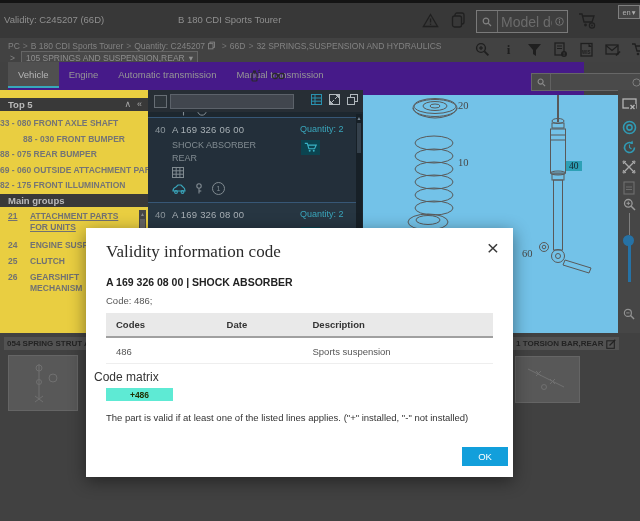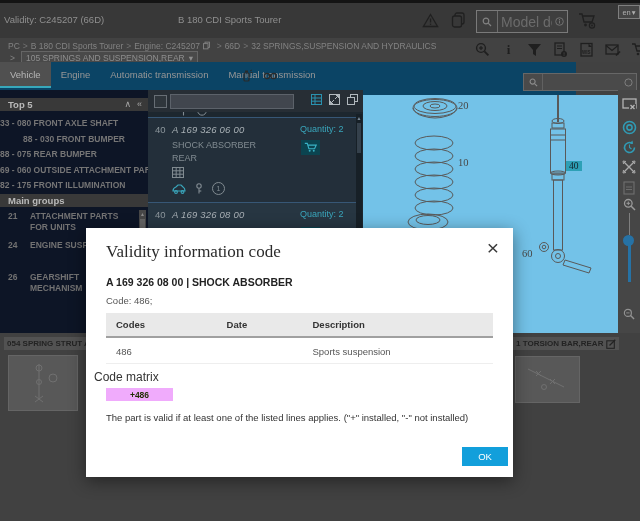--- a/index.html
+++ b/index.html
@@ -28,31 +28,31 @@
   #bc1{top:3px;left:8px;font-size:8.5px;color:#8e8e8e;white-space:nowrap;}
   #bc1 .sep{margin:0 3px;color:#7d7d7d;}
   #bc2{top:13px;left:10px;font-size:8.5px;color:#8e8e8e;display:flex;align-items:center;}
   #bc2 .chip{margin-left:6px;border:1px solid #6e6e6e;background:#505050;color:#9a9a9a;
              padding:0px 4px;display:flex;align-items:center;gap:4px;height:11px;}
   #bc-icons{top:3px;left:474px;display:flex;gap:9px;align-items:center;}
   #bc-icons .bci{width:17px;height:17px;display:flex;align-items:center;justify-content:center;}
   .glyph-i{font-family:"Liberation Serif",serif;font-weight:bold;font-size:13px;color:#222;}
 
   
-  #tabs{top:62px;left:0;width:576px;height:33px;background:#0c4a6e;}
+  #tabs{top:62px;left:8px;width:576px;height:33px;background:#4c1d95;}
   .tab{height:26px;line-height:26px;padding:0 10px;font-size:9.5px;color:#a3a3a3;float:left;}
   .tab.active{background:#575757;color:#c4c4c4;box-shadow:inset 0 -2px 0 #3cb7cd;}
   #tab-extra{top:7px;left:240px;display:flex;gap:10px;}
   #panel-search{top:11px;left:523px;width:112px;height:16px;border:1px solid #707070;background:#515151;
                 display:flex;align-items:center;}
   #panel-search .cell{width:18px;height:100%;border-right:1px solid #6a6a6a;display:flex;align-items:center;justify-content:center;}
   #panel-search input{flex:1;min-width:0;border:0;background:transparent;outline:none;font-size:8px;color:#999;}
 
   
-  #sidebar{top:90px;left:0;width:148px;height:243px;background:#0f172a;}
+  #sidebar{top:90px;left:0;width:148px;height:243px;background:#fde047;}
   #top5bar,#mgbar{left:0;width:148px;height:13px;background:#3e3e3e;color:#c9c9c9;
      font-size:9.5px;font-weight:bold;line-height:13px;padding-left:8px;box-sizing:border-box;}
   #top5bar{top:8px;}  #mgbar{top:104px;}
   .barbtns{position:absolute;right:6px;top:0;color:#b3b3b3;font-size:9px;display:flex;gap:6px;font-weight:normal;}
   .t5item{left:0;width:148px;height:15.5px;line-height:15.5px;font-size:8.5px;font-weight:bold;
           color:#7f7f7f;padding-left:0;box-sizing:border-box;white-space:nowrap;overflow:hidden;}
   .grp{left:0;width:136px;font-size:8.5px;font-weight:bold;color:#7c7c7c;display:flex;}
   .grp .num{width:22px;padding-left:8px;flex:none;}
   .grp .lbl{width:100px;line-height:10.5px;}
   #side-scroll{right:2px;top:120px;width:7px;height:72px;background:#4e4e4e;}
@@ -64,21 +64,21 @@
   #parts-hdr{top:0;left:0;width:215px;height:22px;background:#2b323a;}
   #pcheck{top:5px;left:6px;width:11px;height:11px;border:1px solid #70787f;background:#343b42;}
   #pfilter{top:4px;left:22px;width:116px;height:13px;background:#474d55;border:1px solid #646b73;
            outline:none;color:#aab;font-size:8px;padding:0 3px;}
   #phicons{top:4px;right:5px;display:flex;gap:7px;align-items:center;}
   #peek{top:22px;left:0;width:215px;height:5px;overflow:hidden;}
   .pitem{left:0;width:209px;border-top:1px solid #3c5f80;}
   #pitem1{top:27px;height:85px;background:#26343f;}
   #pitem2{top:112px;height:131px;background:#2b3b48;}
   .ppos{position:absolute;left:7px;top:6px;font-size:9.5px;color:#98a2a9;}
-  .pnum{position:absolute;left:24px;top:6px;font-size:9.5px;color:#b7bfc5;letter-spacing:.2px;font-style:italic;}
+  .pnum{position:absolute;left:24px;top:6px;font-size:9.5px;color:#b7bfc5;letter-spacing:.2px;}
   .pname1{position:absolute;left:24px;top:22px;font-size:9px;color:#8d979e;}
   .pname2{position:absolute;left:24px;top:35px;font-size:9px;color:#8d979e;}
   .pqty{position:absolute;left:152px;top:6px;font-size:9px;color:#3fb4cc;}
   .cartbtn{position:absolute;left:153px;top:22px;width:19px;height:15px;background:#0d4a57;
            display:flex;align-items:center;justify-content:center;}
   .pmx{position:absolute;left:24px;top:49px;}
   .picons{position:absolute;left:24px;top:64px;display:flex;gap:9px;align-items:center;}
   .c1{width:11px;height:11px;border:1px solid #8d979e;border-radius:50%;color:#8d979e;
       font-size:7px;display:flex;align-items:center;justify-content:center;}
   #parts-scroll{top:24px;right:1px;width:6px;height:217px;background:#1a232b;}
@@ -110,21 +110,21 @@
   #m-title{top:14px;left:20px;font-family:"Liberation Serif",serif;font-size:17px;color:#2b2b2b;}
   #m-close{top:10px;right:14px;font-size:21px;color:#3a3a3a;line-height:20px;cursor:pointer;}
   #m-part{top:48px;left:20px;font-size:10.5px;font-weight:bold;color:#222;}
   #m-code{top:67px;left:20px;font-size:9.5px;color:#555;}
   #m-table{top:85px;left:20px;width:387px;border-collapse:collapse;font-size:9.5px;}
   #m-table th{background:#e9e9e9;border-bottom:2px solid #a0a0a0;color:#333;text-align:left;
       font-size:9.5px;padding:6px 10px;height:10px;}
   #m-table td{color:#555;padding:8px 10px 6px;border-bottom:1px solid #eee;}
   .colA{width:107px;} .colB{width:78px;} .colC{width:202px;}
   #m-matrix-label{top:142px;left:8px;font-size:12px;color:#333;}
-  #m-badge{top:160px;left:20px;width:67px;height:13px;background:#f0abfc;color:#1f2e00;
+  #m-badge{top:160px;left:20px;width:67px;height:13px;background:#5eead4;color:#1f2e00;
       font-size:8.5px;font-weight:bold;display:flex;align-items:center;justify-content:center;}
   #m-note{top:184px;left:20px;width:392px;font-size:9.5px;color:#333;}
   #m-ok{top:219px;left:376px;width:46px;height:19px;background:#129fdb;color:#fff;
       font-size:9.5px;display:flex;align-items:center;justify-content:center;cursor:pointer;}
 </style>
 </head>
 <body>
 
 <div id="app">
 
@@ -175,21 +175,21 @@
     </div>
 
     <div id="lang" class="abs">
       <span>en</span>
         <span>▾</span>
     </div>
   </div>
 
   <div id="bcbar" class="abs">
     <div id="bc1" class="abs">
-      <span>PC</span><span class="sep">&gt;</span><span>B 180 CDI Sports Tourer</span><span class="sep">&gt;</span><span>Engine: C245207</span>
+      <span>PC</span><span class="sep">&gt;</span><span>B 180 CDI Sports Tourer</span><span class="sep">&gt;</span><span>Quantity: C245207</span>
       <svg width="9" height="9" viewBox="0 0 12 12" style="display:inline;vertical-align:-1px">
           <rect x="4" y="1.5" width="6" height="7" fill="none" stroke="#8e8e8e" stroke-width="1.2"></rect>
           <rect x="2" y="3.5" width="6" height="7" fill="#484848" stroke="#8e8e8e" stroke-width="1.2"></rect>
         </svg>
       <span class="sep">&gt;</span><span>66D</span><span class="sep">&gt;</span><span>32 SPRINGS,SUSPENSION AND HYDRAULICS</span>
     </div>
     <div id="bc2" class="abs">
       <span>&gt;</span>
       <span class="chip">
         <span>105 SPRINGS AND SUSPENSION,REAR</span>
@@ -296,27 +296,31 @@
     </div>
     <div class="abs t5item" style="top:26px;">33 - 080 FRONT AXLE SHAFT</div>
     <div class="abs t5item" style="top:41.5px;text-align:center;">88 - 030 FRONT BUMPER</div>
     <div class="abs t5item" style="top:57px;">88 - 075 REAR BUMPER</div>
     <div class="abs t5item" style="top:72.5px;">69 - 060 OUTSIDE ATTACHMENT PARTS</div>
     <div class="abs t5item" style="top:88px;">82 - 175 FRONT ILLUMINATION</div>
 
     <div id="mgbar" class="abs">
       <span>Main groups</span>
     </div>
-    <div class="abs grp" style="top:121px;">
+    <div class="abs grp" style="top:121px;text-decoration:underline;">
       <span class="num">21</span>
       <span class="lbl">ATTACHMENT PARTS FOR UNITS</span>
     </div>
     <div class="abs grp" style="top:150px;">
       <span class="num">24</span>
       <span class="lbl">ENGINE SUSPENSION</span>
+    </div>
+    <div class="abs grp" style="top:166px;">
+      <span class="num">25</span>
+      <span class="lbl">CLUTCH</span>
     </div>
     <div class="abs grp" style="top:182px;">
       <span class="num">26</span>
       <span class="lbl">GEARSHIFT MECHANISM</span>
     </div>
     <div id="side-scroll" class="abs">
       <div class="arr">▲</div>
       <div class="thumb"></div>
     </div>
   </div>

